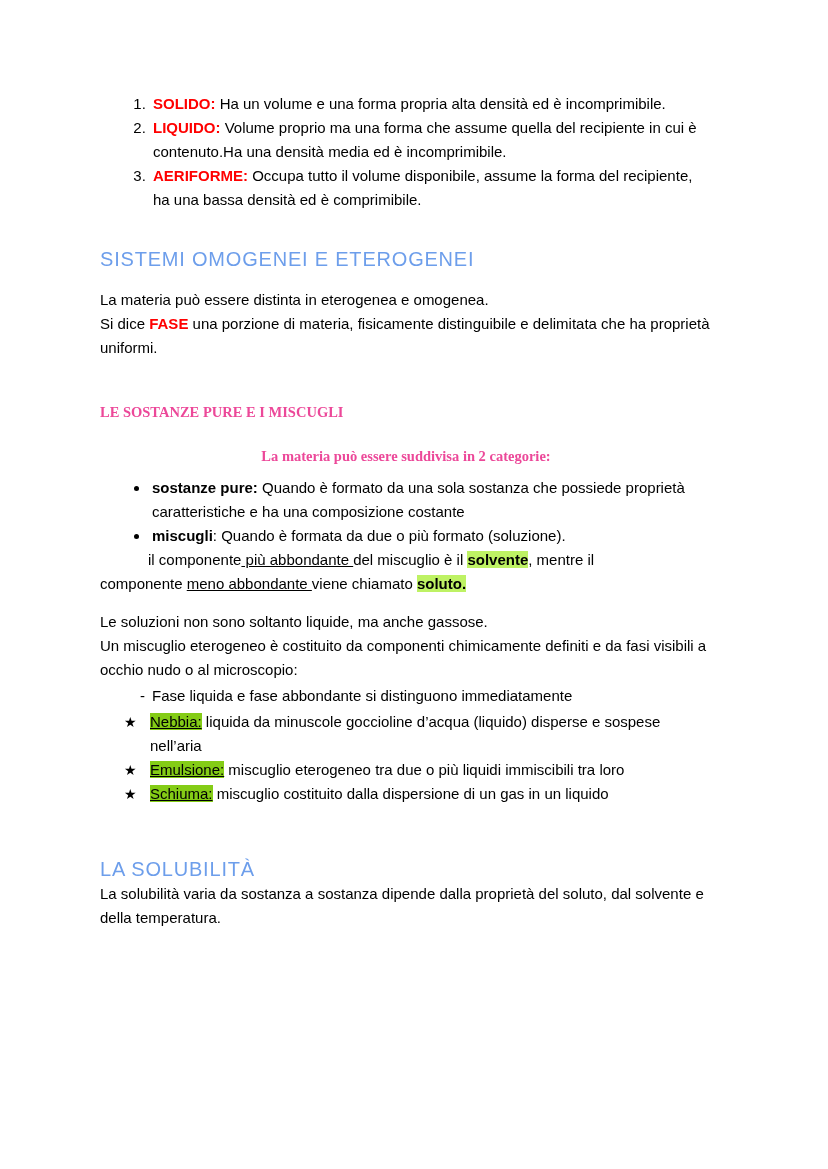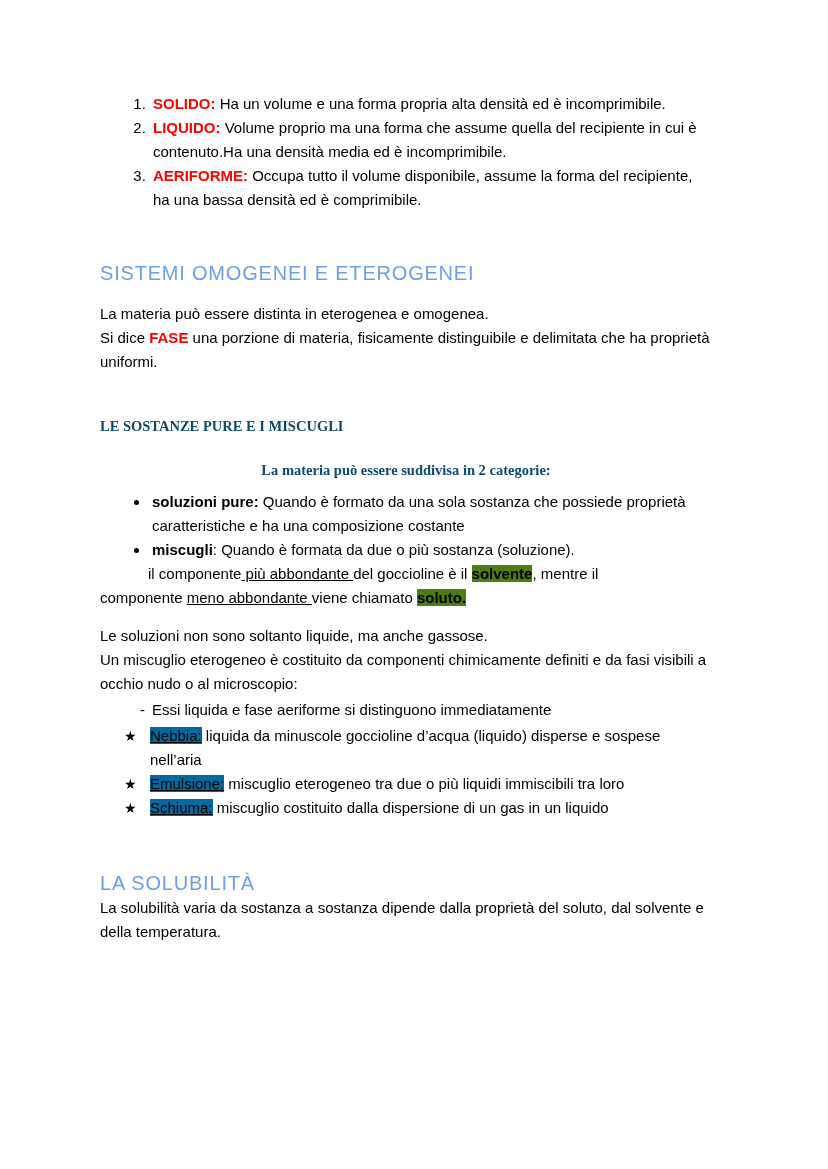--- a/index.html
+++ b/index.html
@@ -10,38 +10,38 @@
     font-family: "Liberation Sans", sans-serif;
     font-size: 15px;
     line-height: 24px;
     color: #000000;
   }
   .page { padding: 92px 96px 40px 100px; width: 808px; }
 
   
   .bold { font-weight: 700; }
   .red { color: #ff0000; }
-  .hl-yellow { background: #4d7c0f; }
-  .hl-cyan { background: #0369a1; }
+  .hl-yellow { background: #bef264; }
+  .hl-cyan { background: #84cc16; }
   .underline { text-decoration: underline; }
 
   
   .h-blue {
     color: #6d9eeb;
     font-size: 20px;
     line-height: 26px;
     font-weight: 400;
     letter-spacing: 0.8px;
     font-family: "Liberation Sans", sans-serif;
   }
-  .h-sistemi { margin-top: 48px; margin-bottom: 16px; }
+  .h-sistemi { margin-top: 34px; margin-bottom: 16px; }
   .h-solubilita { margin-top: 50px; }
 
   .h-orange {
-    color: #0c4a6e;
+    color: #ec4899;
     font-family: "Liberation Serif", serif;
     font-weight: 700;
     font-size: 14.5px;
     line-height: 20px;
   }
   .h-sostanze { margin-top: 42px; }
   .h-categorie { margin-top: 24px; margin-bottom: 10px; text-align: center; }
 
   
   ol.num { list-style: decimal; padding-left: 50px; }
@@ -75,32 +75,32 @@
 
   <p><span>La materia può essere distinta in eterogenea e omogenea.</span></p>
   <p><span>Si dice </span><span class="bold red">FASE</span><span> una porzione di materia, fisicamente distinguibile e delimitata che ha proprietà uniformi.</span></p>
 
 
   <h2 class="h-orange h-sostanze">LE SOSTANZE PURE E I MISCUGLI</h2>
 
   <h3 class="h-orange h-categorie">La materia può essere suddivisa in 2 categorie:</h3>
 
   <ul class="bullets">
-      <li><span class="bold">soluzioni pure: </span><span>Quando è formato da una sola sostanza che possiede proprietà caratteristiche e ha una composizione costante</span></li>
-      <li><span class="bold">miscugli</span><span>: Quando è formata da due  o più sostanza (soluzione).</span></li>
+      <li><span class="bold">sostanze pure: </span><span>Quando è formato da una sola sostanza che possiede proprietà caratteristiche e ha una composizione costante</span></li>
+      <li><span class="bold">miscugli</span><span>: Quando è formata da due  o più formato (soluzione).</span></li>
     </ul>
 
-  <p class="indent2"><span>il componente</span><span class="underline"> più abbondante </span><span>del goccioline è il </span><span class="bold hl-yellow">solvente</span><span>, mentre il</span></p>
+  <p class="indent2"><span>il componente</span><span class="underline"> più abbondante </span><span>del miscuglio è il </span><span class="bold hl-yellow">solvente</span><span>, mentre il</span></p>
   <p><span>componente </span><span class="underline">meno abbondante </span><span>viene chiamato </span><span class="bold hl-yellow">soluto.</span></p>
 
   <p class="mt-gap"><span>Le soluzioni non sono soltanto liquide, ma anche gassose.</span></p>
   <p><span>Un miscuglio eterogeneo è costituito da componenti chimicamente definiti e da fasi visibili a occhio nudo o al microscopio:</span></p>
 
   <ul class="dash">
-      <li><span>Essi liquida e fase aeriforme si distinguono immediatamente</span></li>
+      <li><span>Fase liquida e fase abbondante si distinguono immediatamente</span></li>
     </ul>
 
 
   <ul class="star">
       <li><span class="hl-cyan underline">Nebbia:</span><span> liquida da minuscole goccioline d’acqua (liquido) disperse e sospese nell’aria</span></li>
       <li><span class="hl-cyan underline">Emulsione:</span><span> miscuglio eterogeneo tra due o più liquidi immiscibili tra loro</span></li>
       <li><span class="hl-cyan underline">Schiuma:</span><span> miscuglio costituito dalla dispersione di un gas in un liquido</span></li>
     </ul>
 
   <h1 class="h-blue h-solubilita">LA SOLUBILITÀ</h1>

